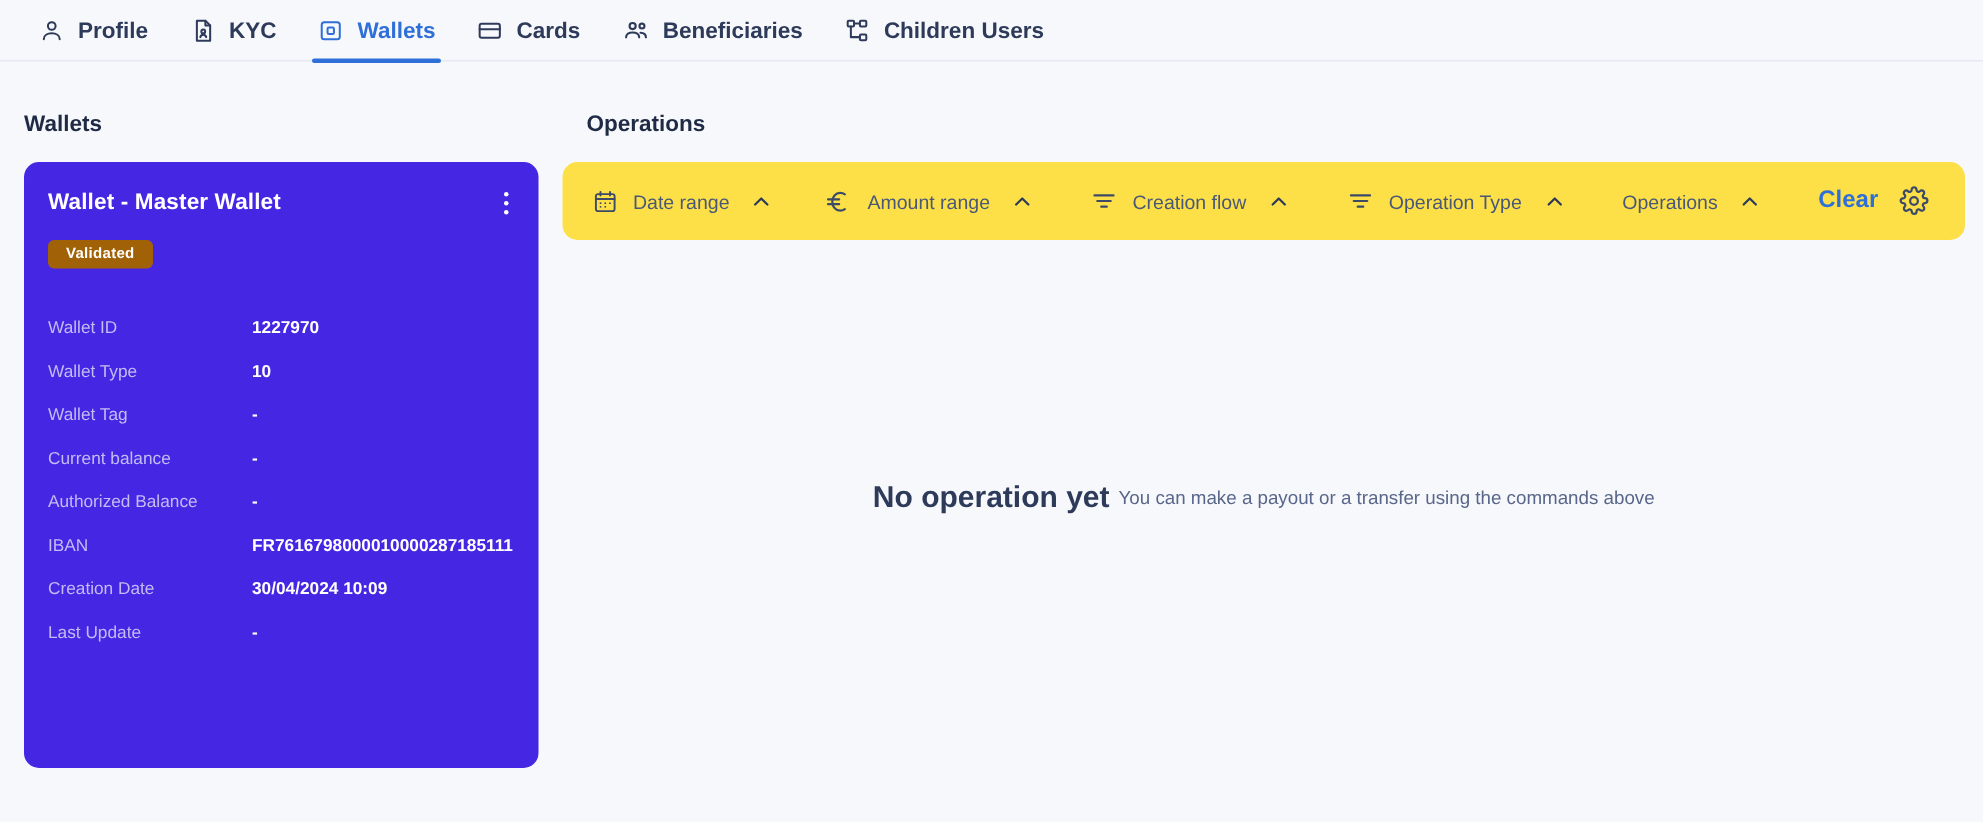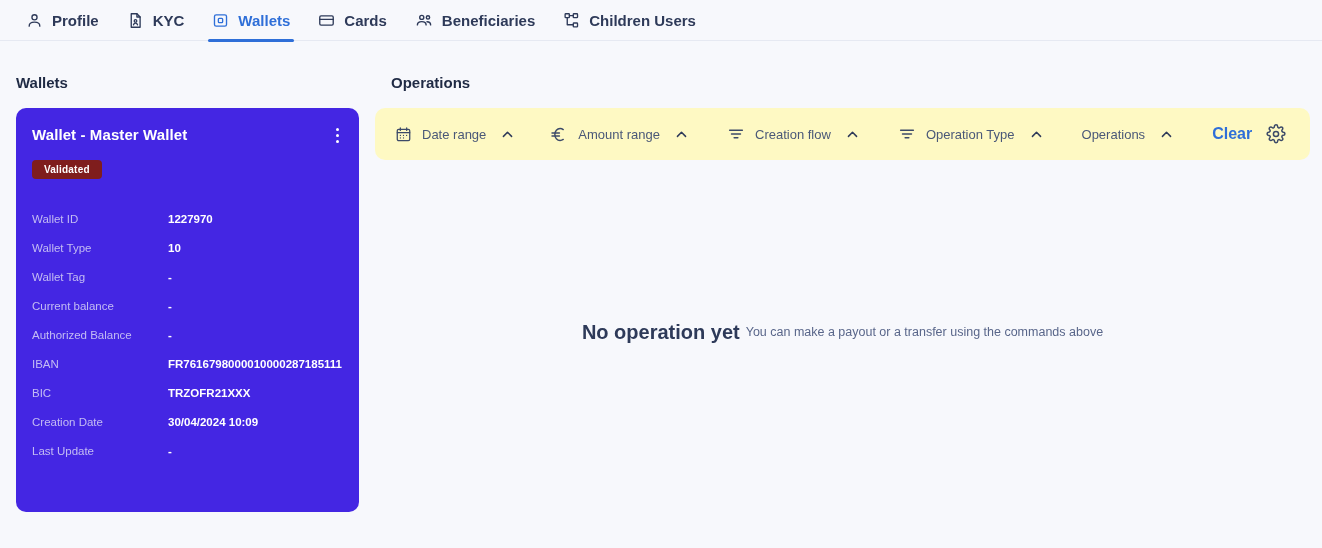--- a/index.html
+++ b/index.html
@@ -93,21 +93,21 @@
     flex-direction: column;
     gap: 3px;
     padding: 2px 4px;
     cursor: pointer;
   }
   .kebab i { width: 3px; height: 3px; background: #fff; border-radius: 50%; display: block; }
 
   .badge {
     display: inline-block;
     margin-top: 15px;
-    background: #7f1d1d;
+    background: #a16207;
     color: #ffffff;
     font-size: 10px;
     font-weight: 700;
     padding: 4px 12px;
     border-radius: 4px;
     letter-spacing: .2px;
   }
 
   .kv-list { margin-top: 25px; }
   .kv-row {
@@ -123,21 +123,21 @@
   }
   .kv-val {
     color: #ffffff;
     font-weight: 700;
     white-space: nowrap;
   }
 
   
   .ops-toolbar {
     margin-top: 17px;
-    background: #fef9c3;
+    background: #fde047;
     border-radius: 10px;
     height: 52px;
     display: flex;
     align-items: center;
     padding: 0 0 0 20px;
   }
   .filter {
     display: flex;
     align-items: center;
     gap: 10px;
@@ -299,24 +299,20 @@
           </div>
           <div class="kv-row">
             <span class="kv-key">Authorized Balance</span>
             <span class="kv-val">-</span>
           </div>
           <div class="kv-row">
             <span class="kv-key">IBAN</span>
             <span class="kv-val">FR7616798000010000287185111</span>
           </div>
           <div class="kv-row">
-            <span class="kv-key">BIC</span>
-            <span class="kv-val">TRZOFR21XXX</span>
-          </div>
-          <div class="kv-row">
             <span class="kv-key">Creation Date</span>
             <span class="kv-val">30/04/2024 10:09</span>
           </div>
           <div class="kv-row">
             <span class="kv-key">Last Update</span>
             <span class="kv-val">-</span>
           </div>
         </div>
 
       </div>

